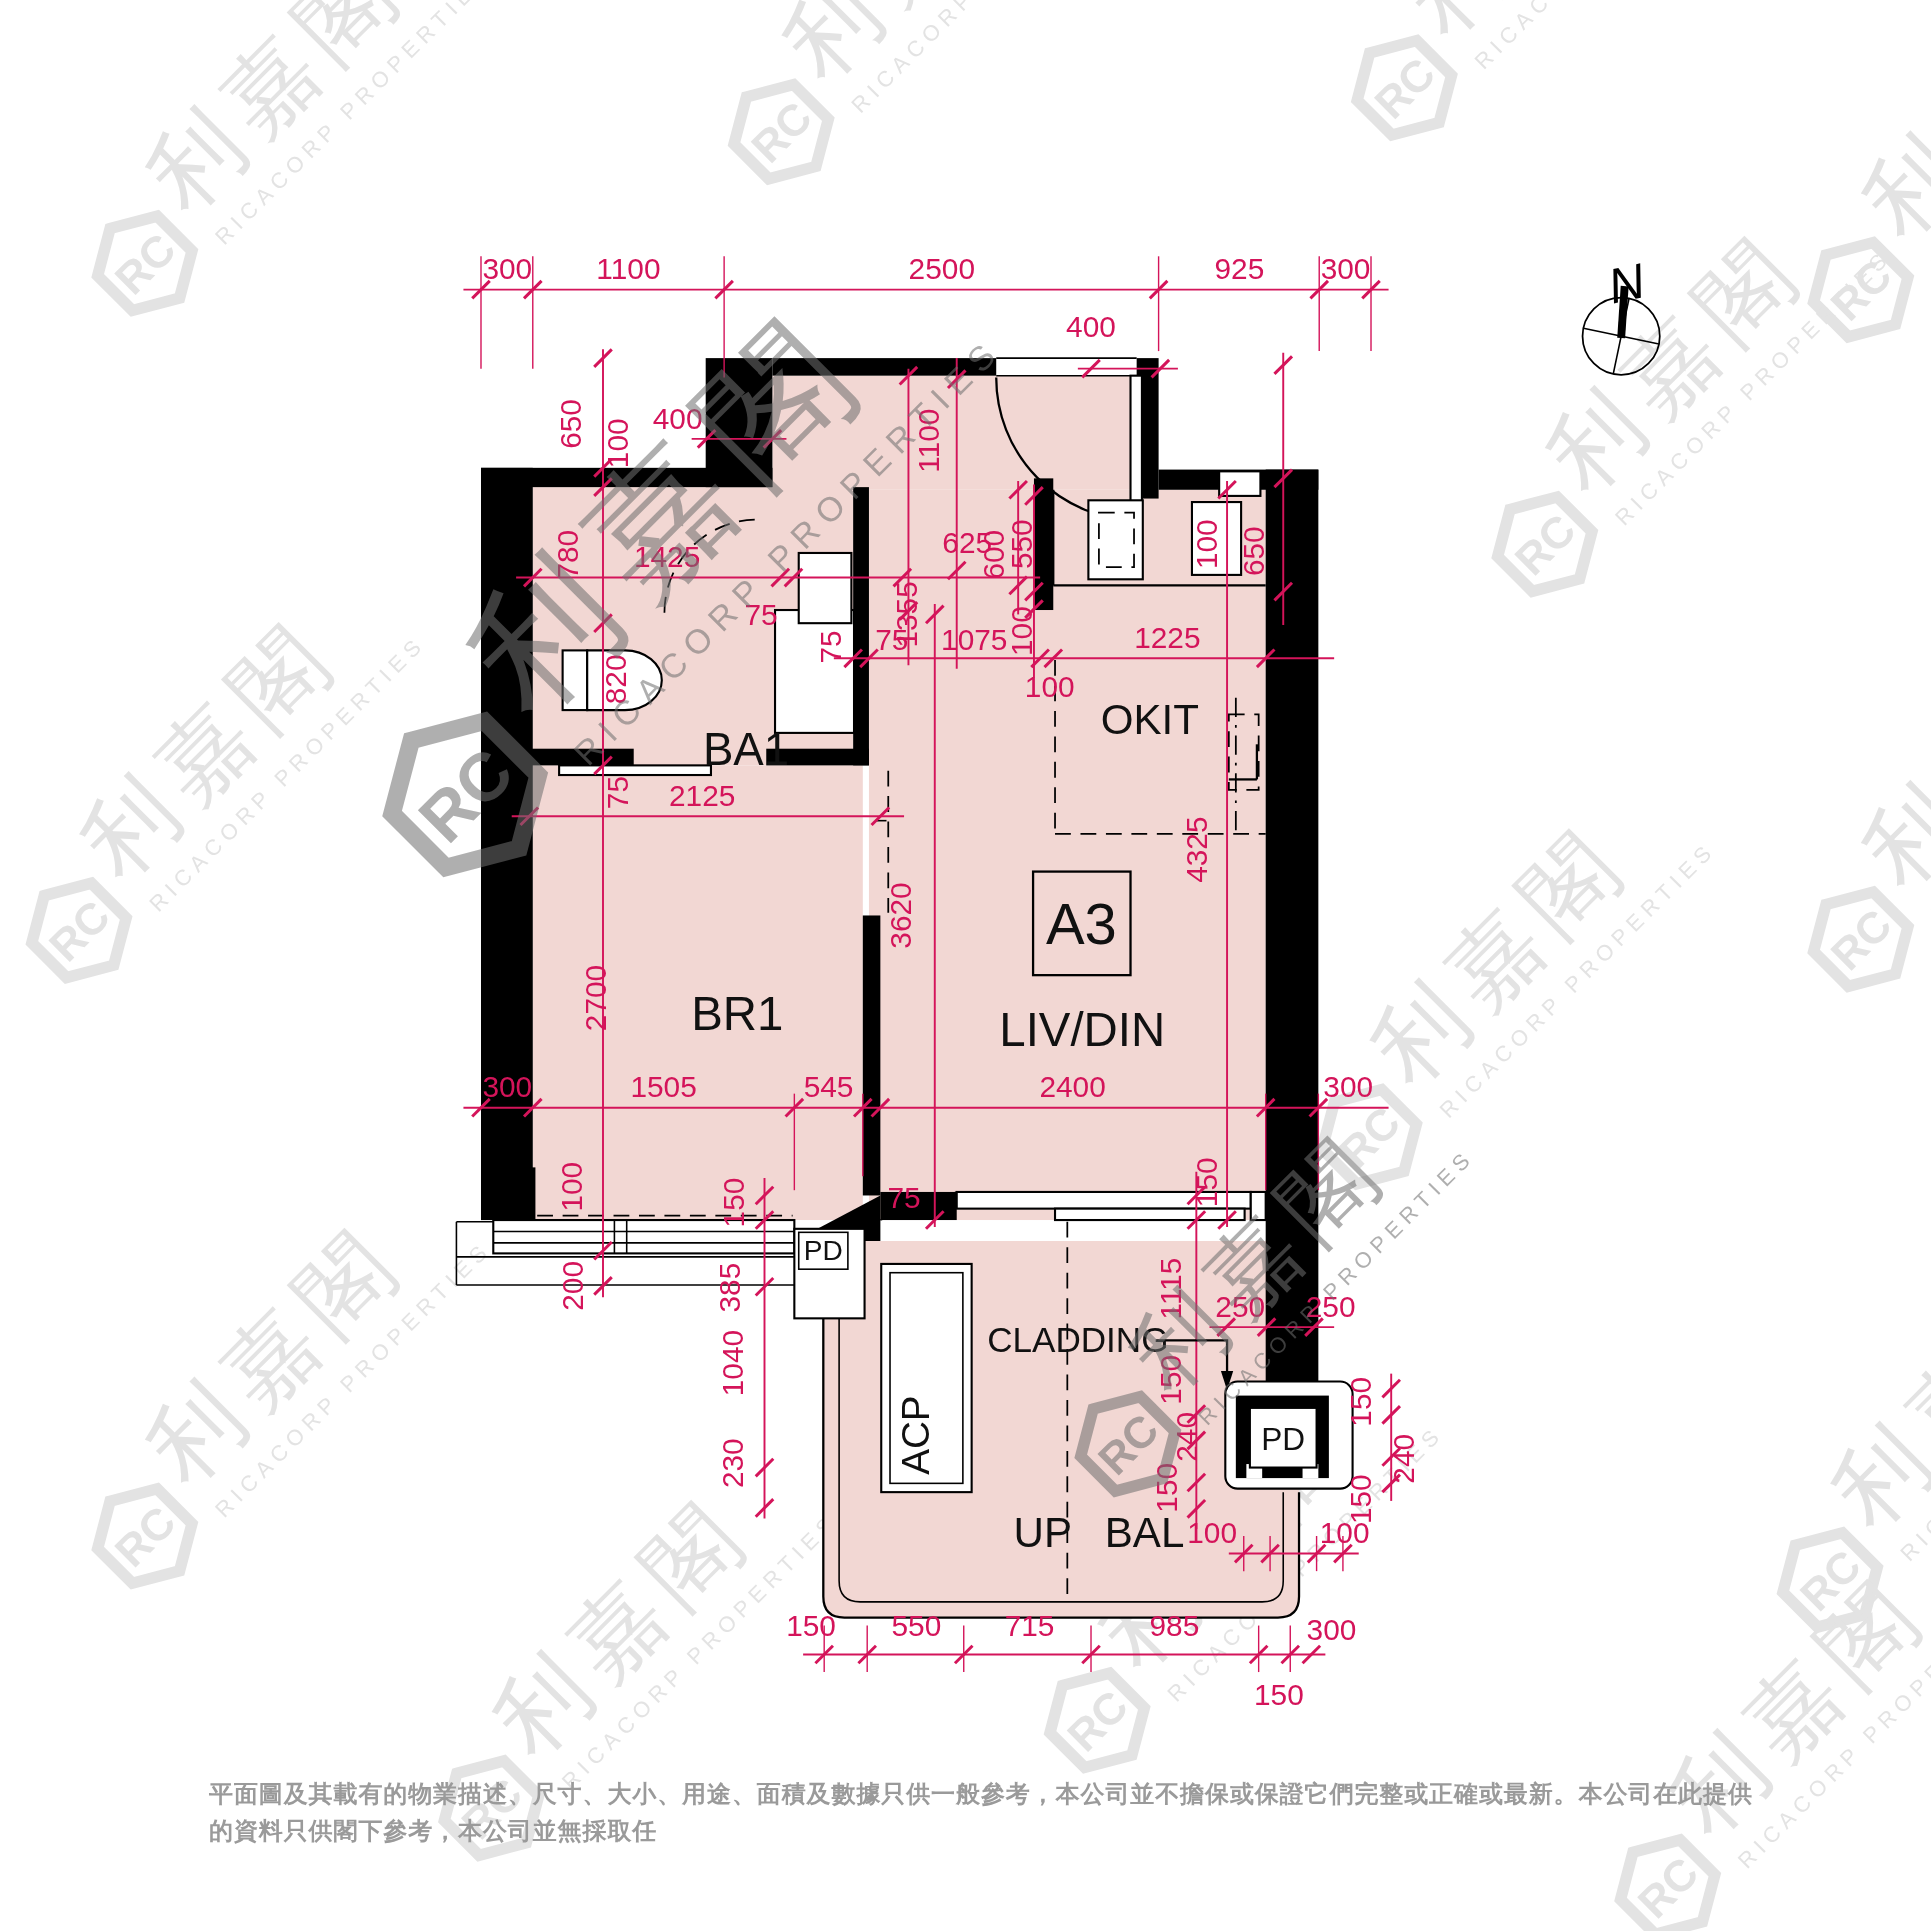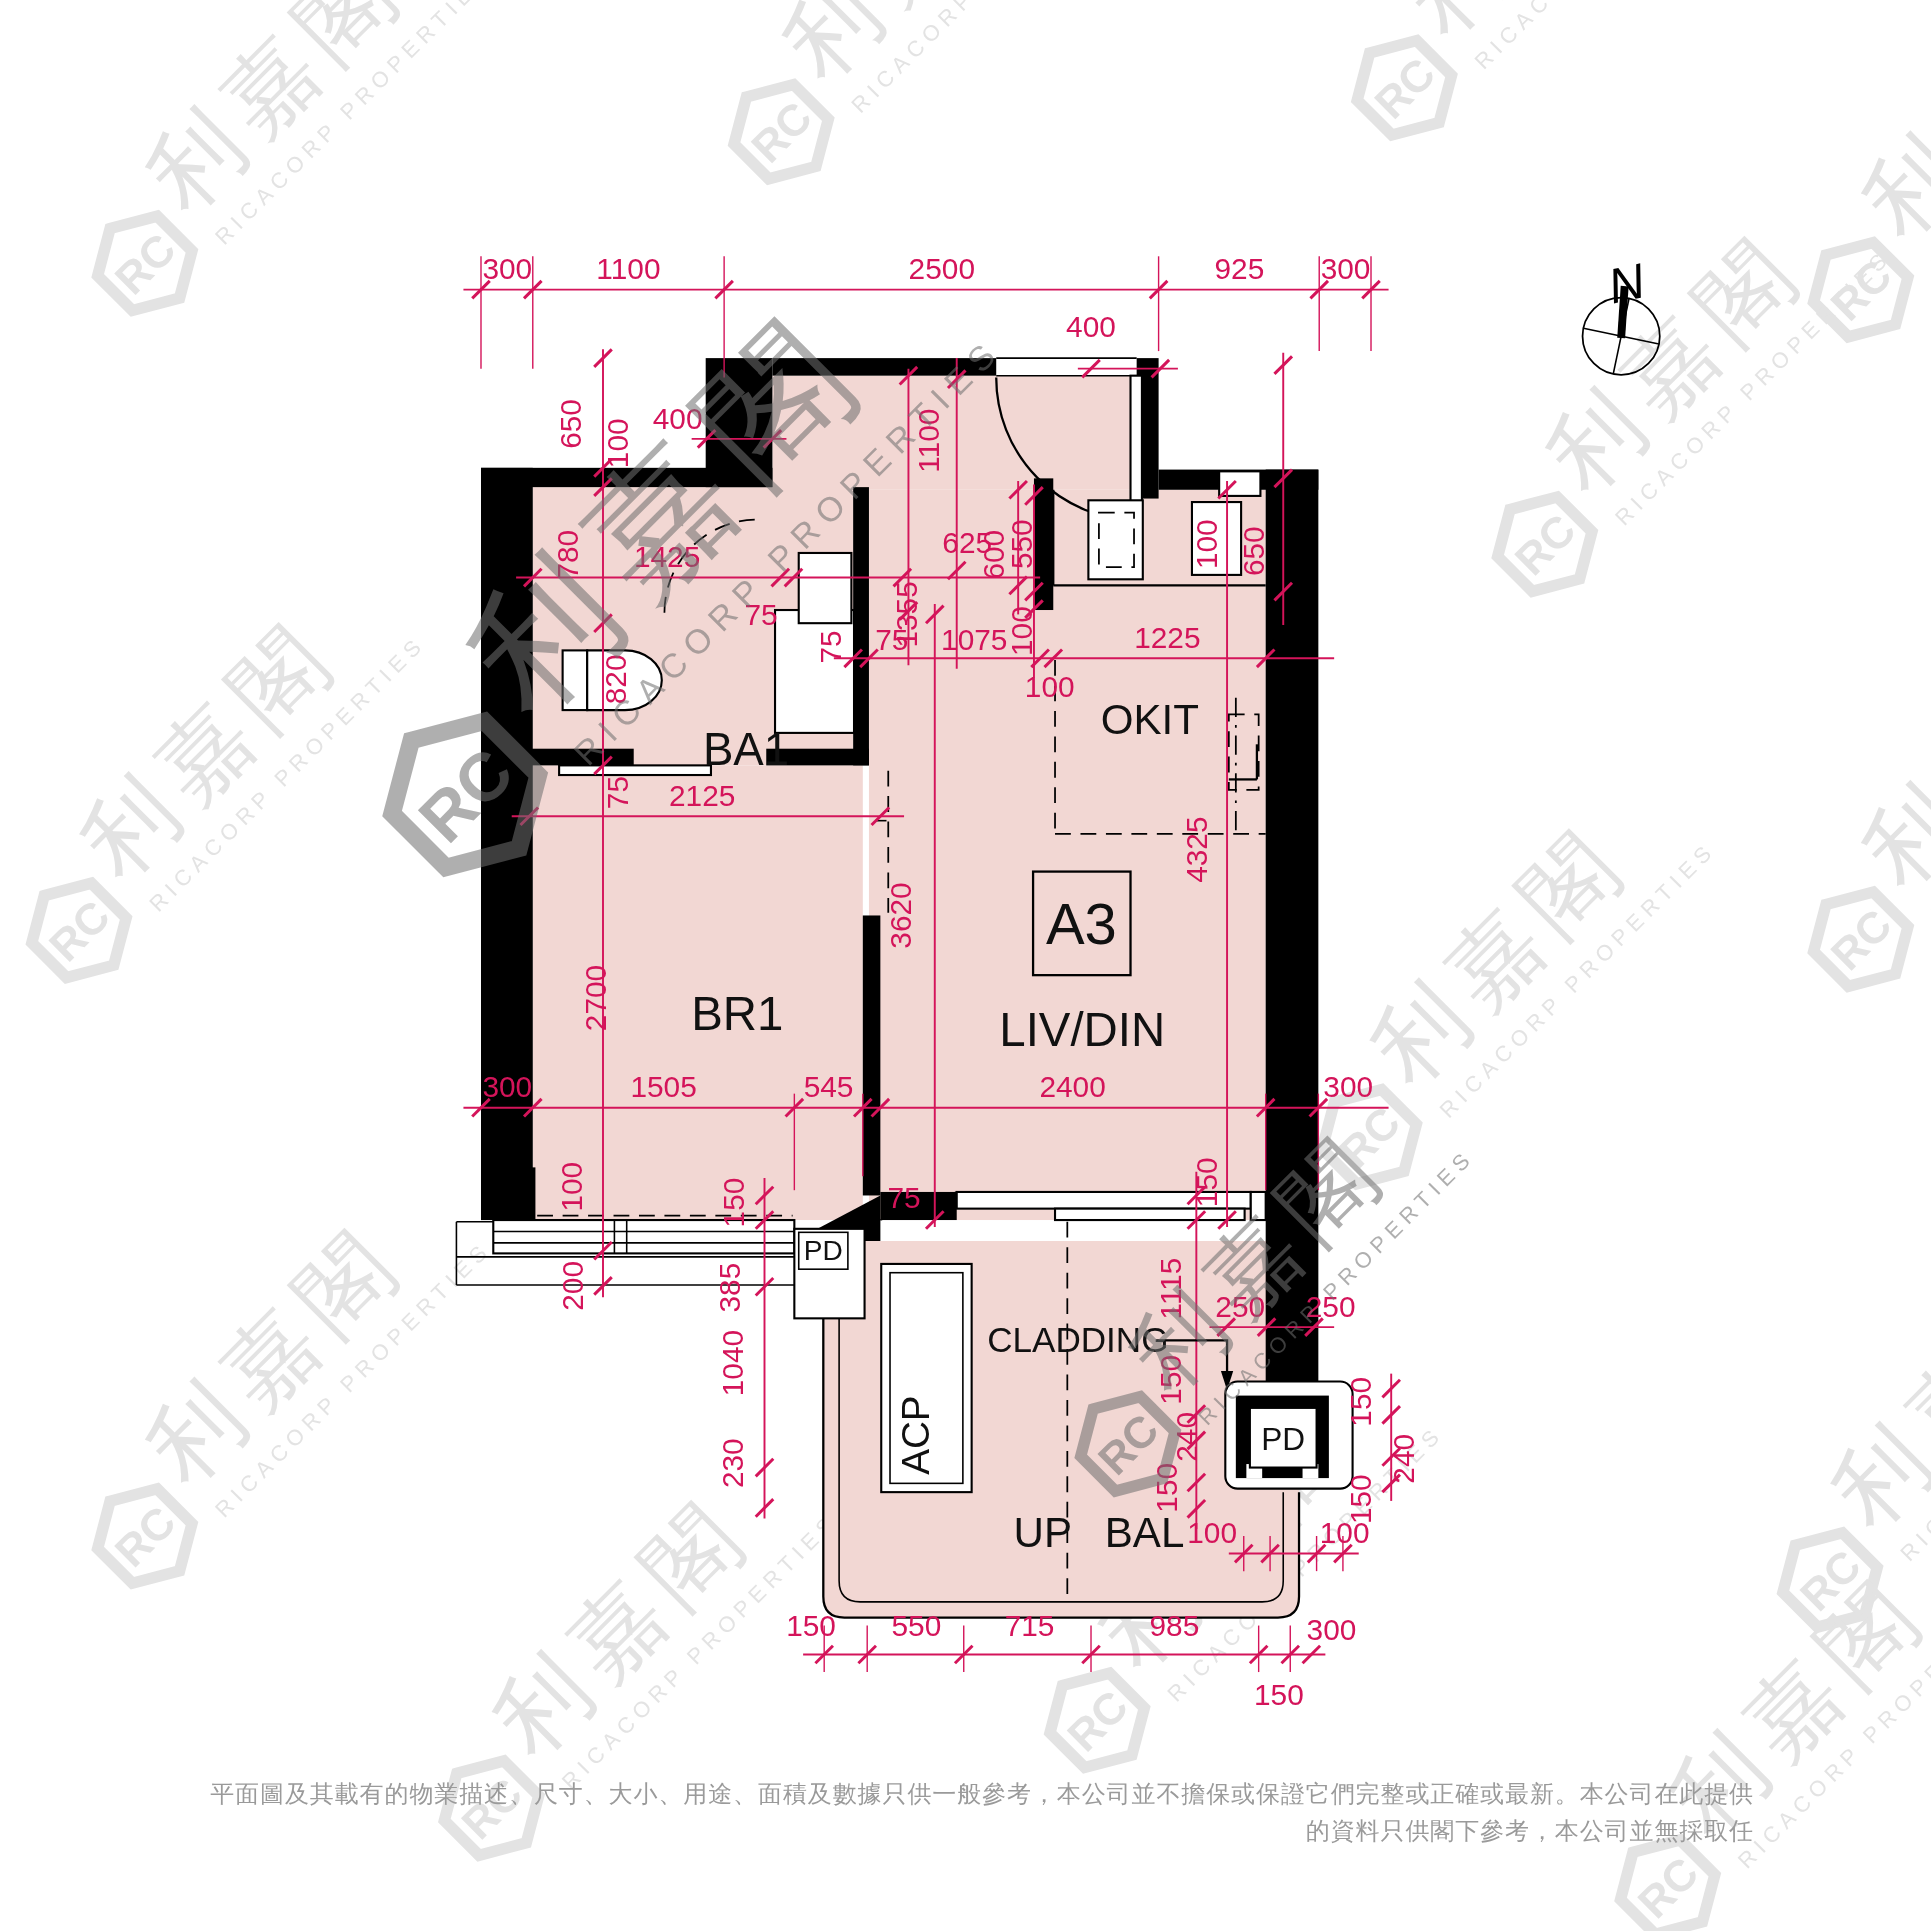--- a/index.html
+++ b/index.html
@@ -1,34 +1,34 @@
 <!DOCTYPE html>
 <html style="font-size:14px"><head>
 <meta charset="utf-8">
 <style>
   html,body{margin:0;padding:0;background:#ffffff;}
   #stage{position:relative;width:1931px;height:1931px;background:#fff;overflow:hidden;
-         font-family:"Liberation Sans",sans-serif;text-align:right;}
+         font-family:"Liberation Sans",sans-serif;}
   svg text{font-family:"Liberation Sans",sans-serif;}
   .dim{fill:#d4145a;font-size:34px;}
   .dimline{stroke:#d4145a;stroke-width:2.2;fill:none;}
   .tick{stroke:#d4145a;stroke-width:3.4;}
   .wit{stroke:#d4145a;stroke-width:1.6;}
   .wall{fill:#000;}
   .pink{fill:#f2d7d3;}
   .thin{stroke:#000;stroke-width:1.8;fill:none;}
   .med{stroke:#000;stroke-width:2.6;fill:none;}
   .white-fix{fill:#fff;stroke:#000;stroke-width:2.4;}
   .dashed{stroke:#000;stroke-width:2;fill:none;stroke-dasharray:18 11;}
   .dashdot{stroke:#000;stroke-width:2;fill:none;stroke-dasharray:22 9 3 9;}
   .roomlbl{fill:#111;}
   .wm-light{color:#e3e3e3;opacity:1;}
   .wm-dark{color:#6f6f6f;opacity:0.55;}
   #disclaimer{position:absolute;left:209px;top:1775px;width:1545px;color:#9a9a9a;}
-  #disclaimer .zh{font-size:24px;line-height:1.55;letter-spacing:0.9px;}
+  #disclaimer .zh{font-size:24px;line-height:1.55;letter-spacing:0.9px;font-weight:bold;}
 </style>
 </head>
 <body>
 
 <div id="stage">
 <svg width="1931" height="1931" viewBox="0 0 2200 2200">
 
   <defs>
     <g id="wm">
       <g transform="rotate(-45)">

